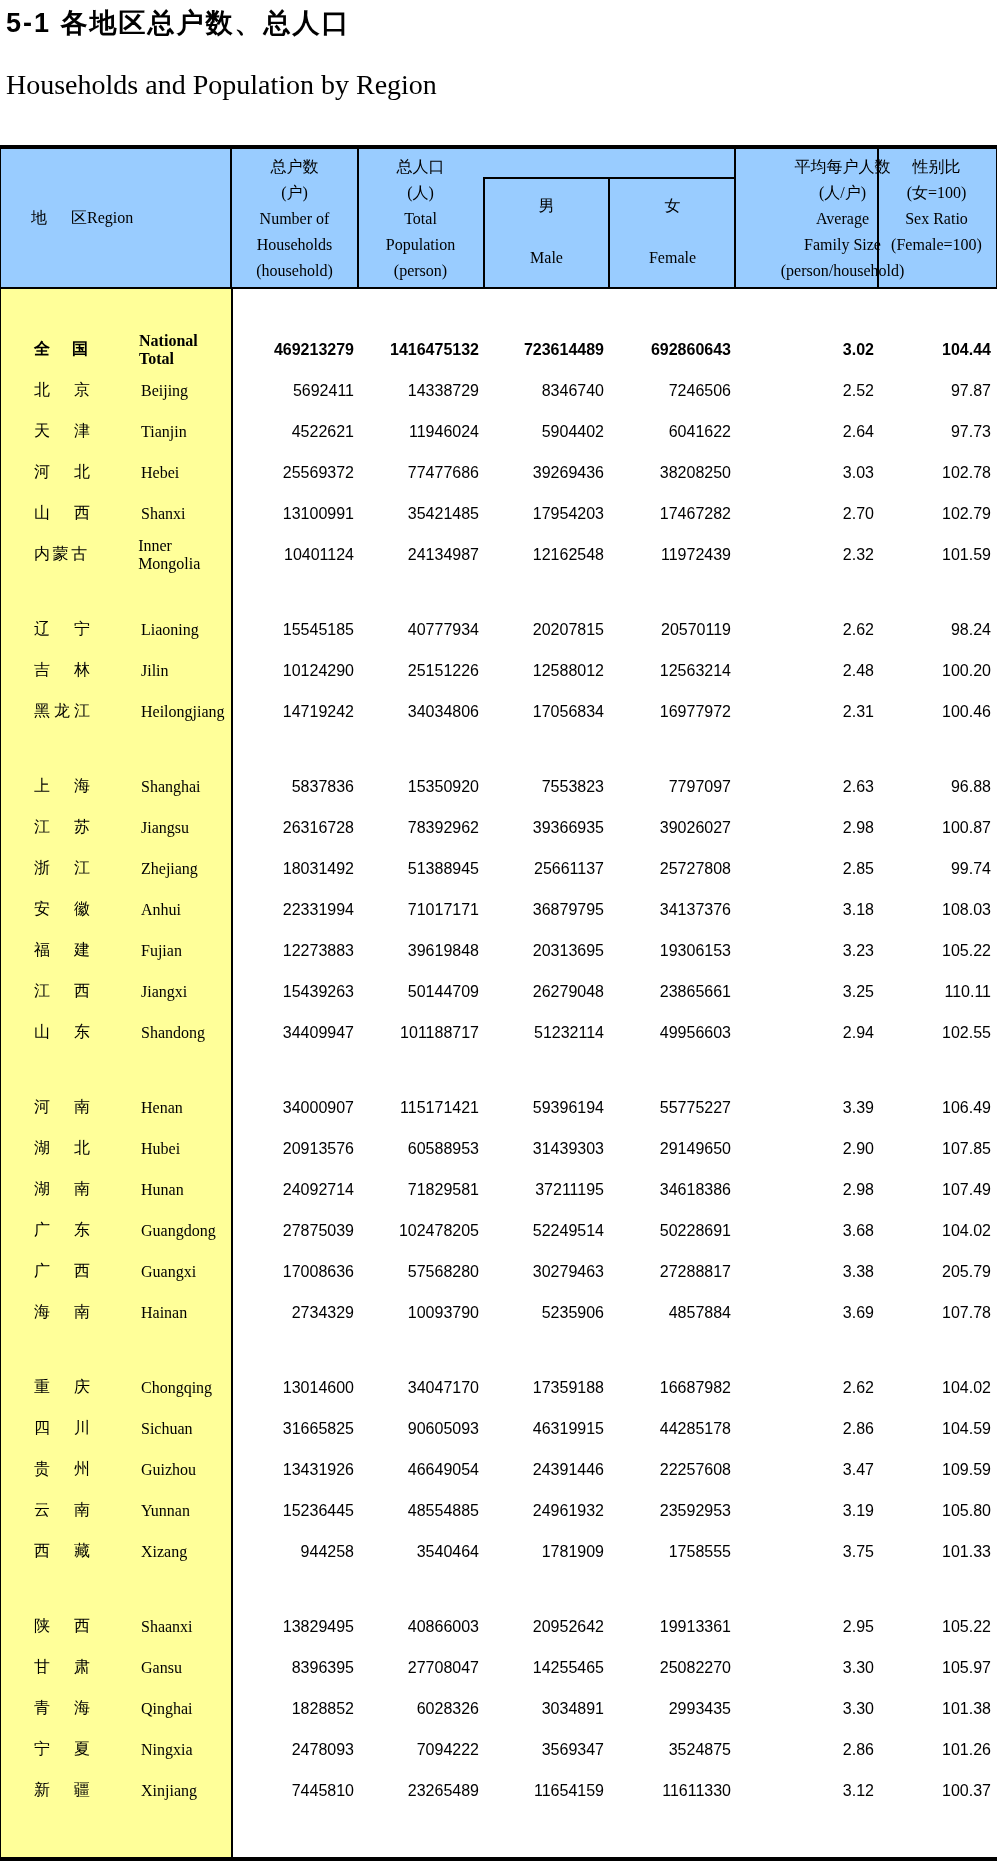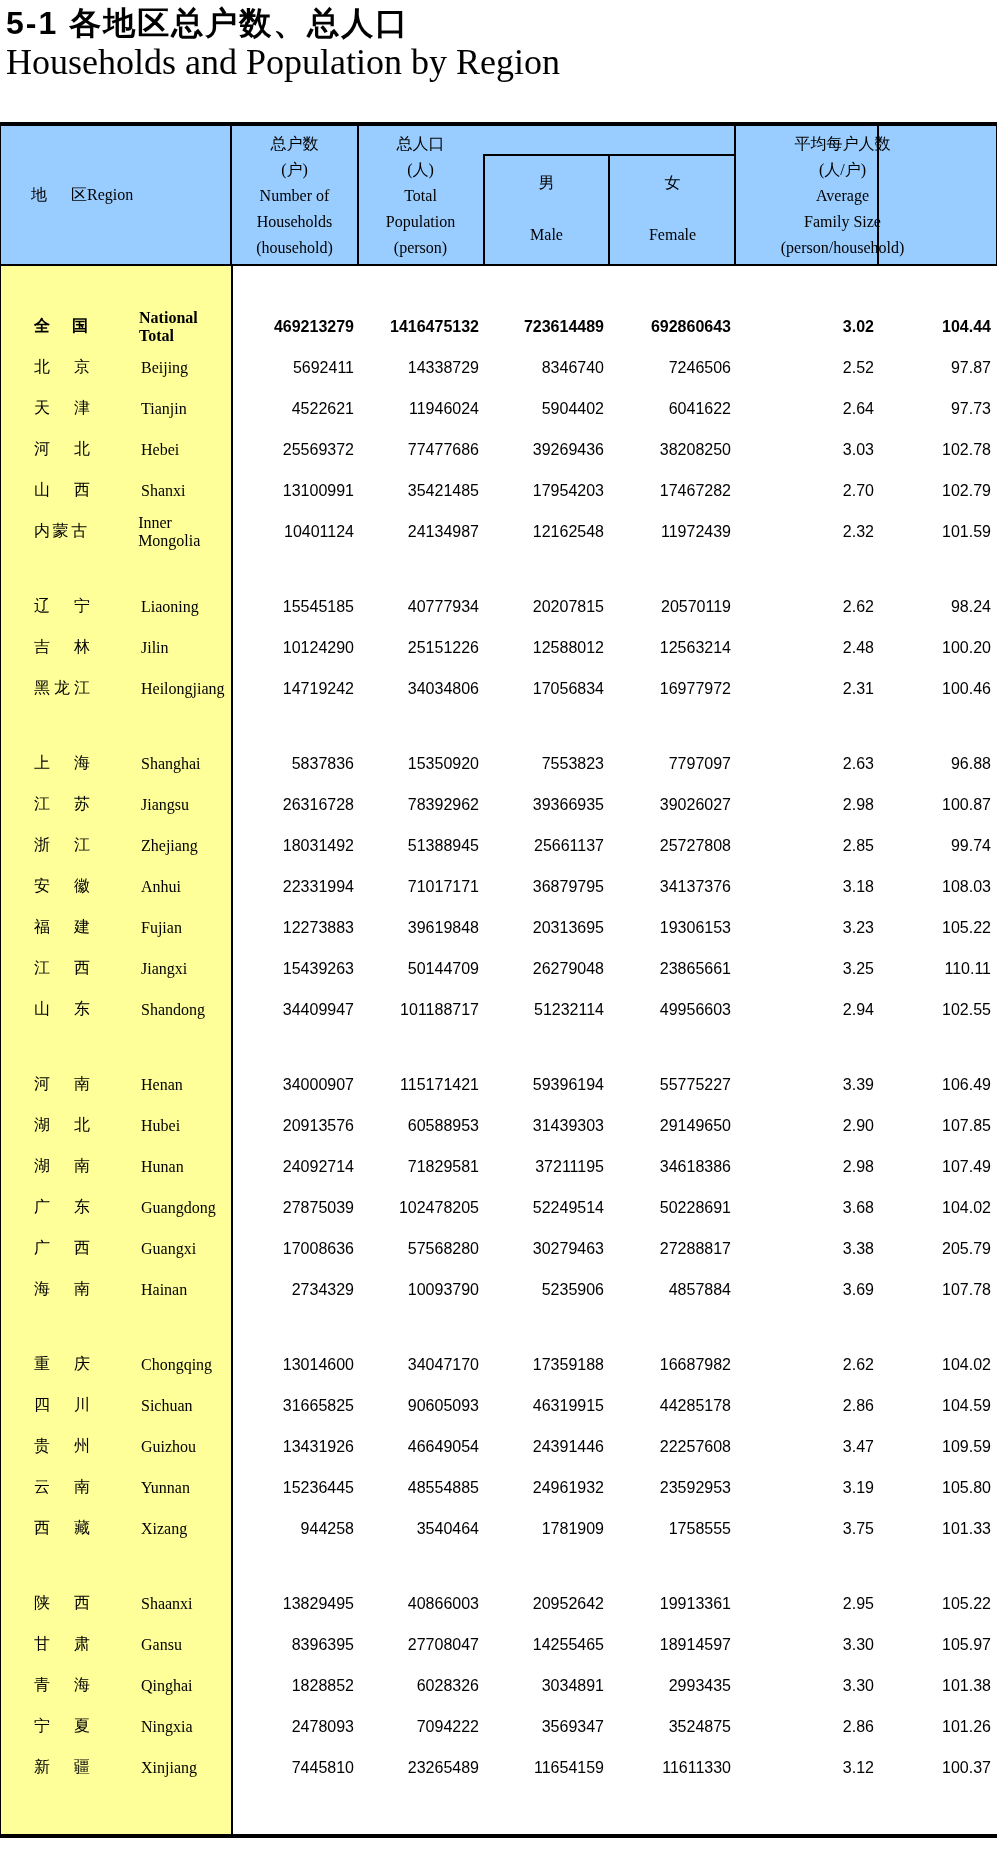--- a/index.html
+++ b/index.html
@@ -1,20 +1,20 @@
 <!DOCTYPE html>
 <html><head>
 <meta charset="utf-8">
 <style>
   html,body{margin:0;padding:0;background:#fff;}
   body{width:1000px;height:1872px;position:relative;font-family:"Liberation Serif",serif;color:#000;}
 
   .titles{padding:4px 0 0 6px;}
-  .title-cn{font-family:"Liberation Sans",sans-serif;font-weight:bold;font-size:32px;line-height:38px;letter-spacing:2px;}
-  .title-en{font-family:"Liberation Serif",serif;font-weight:normal;font-size:36px;line-height:40px;}
+  .title-cn{font-family:"Liberation Sans",sans-serif;font-weight:bold;font-size:27px;line-height:38px;letter-spacing:2px;}
+  .title-en{font-family:"Liberation Serif",serif;font-weight:normal;font-size:28px;line-height:40px;margin-top:23px;}
 
   .table{margin-top:40px;width:997px;}
 
   
   .thead{
     position:relative;height:138px;background:#99CCFF;
     border-top:4px solid #000;border-bottom:2px solid #000;
     border-left:1px solid #000;border-right:1px solid #000;
     font-size:16px;line-height:26px;
   }
@@ -110,20 +110,26 @@
     </div>
 
     <div class="hcell hc-avg">
       <div>平均每户人数</div>
       <div>(人/户)</div>
       <div>Average</div>
       <div>Family Size</div>
       <div>(person/household)</div>
     </div>
 
+    <div class="hcell hc-sex">
+      <div>性别比</div>
+      <div>(女=100)</div>
+      <div>Sex Ratio</div>
+      <div>(Female=100)</div>
+    </div>
   </div>
 
   <div class="tbody">
     <div class="region-stripe"></div>
     <div class="rows" id="rows">
         <div class="spacer-top"></div>
         <div class="row total">
           <div class="cell name">
             <div class="cn">
               <span>全</span>
@@ -554,21 +560,21 @@
           <div class="cell name">
             <div class="cn">
               <span>甘</span>
               <span>肃</span>
             </div>
             <div class="en">Gansu</div>
           </div>
           <div class="cell num c2">8396395</div>
           <div class="cell num c3">27708047</div>
           <div class="cell num c4">14255465</div>
-          <div class="cell num c5">18914597</div>
+          <div class="cell num c5">25082270</div>
           <div class="cell num c6">3.30</div>
           <div class="cell num c7">105.97</div>
         </div>
         <div class="row">
           <div class="cell name">
             <div class="cn">
               <span>青</span>
               <span>海</span>
             </div>
             <div class="en">Qinghai</div>

